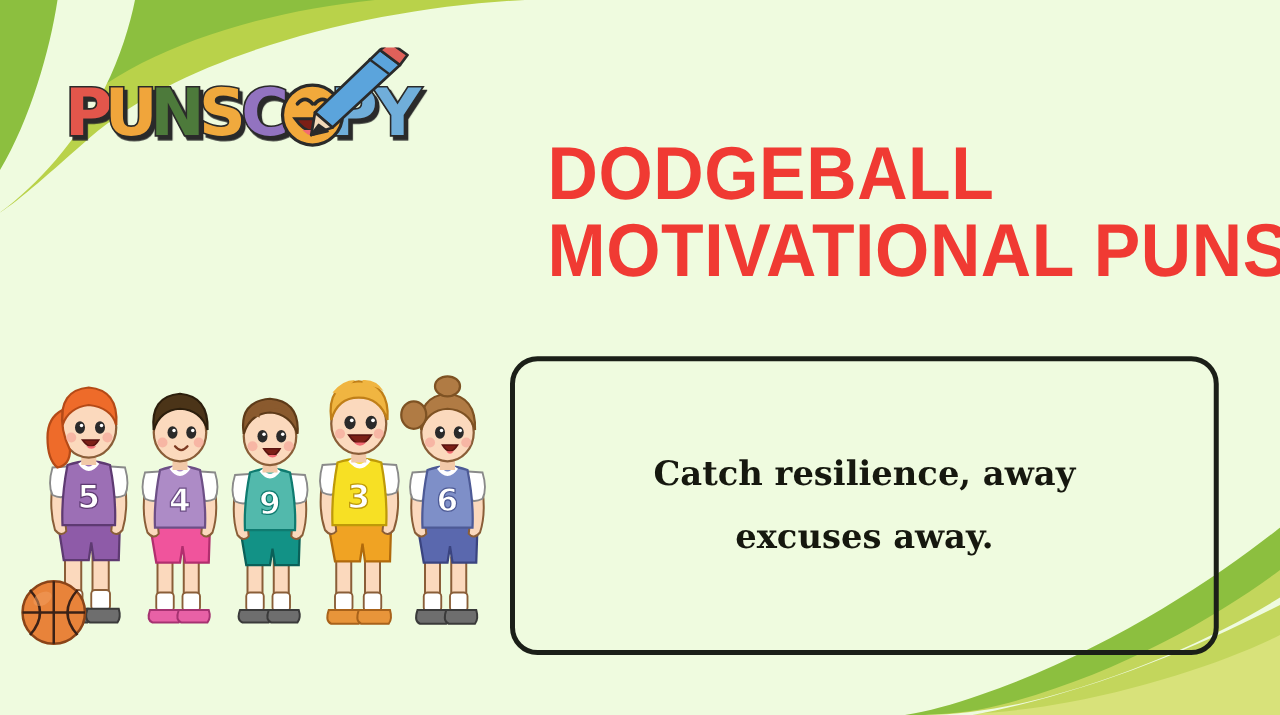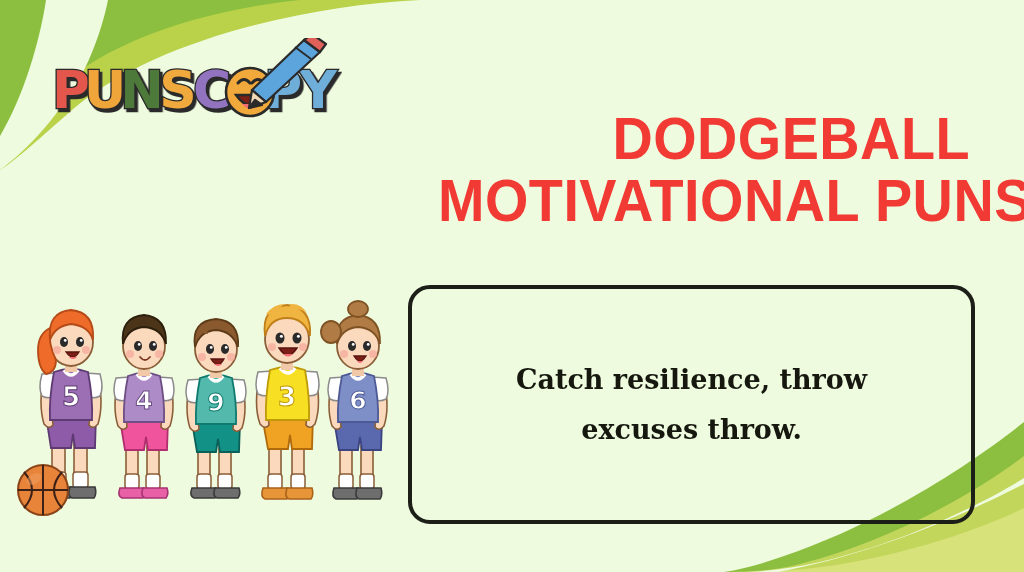--- a/index.html
+++ b/index.html
@@ -37,21 +37,21 @@
     width: 290px;
     height: 86px;
   }
 
   
   #title-block {
     position: absolute;
     left: 418px;
     top: 108px;
     width: 572px;
-    text-align: right;
+    text-align: left;
   }
   .title-line {
     display: block;
     color: #F03A33;
     font-family: "Liberation Sans Narrow", "Liberation Sans", sans-serif;
     font-weight: 700;
     font-size: 60px;
     line-height: 62px;
     letter-spacing: 0.5px;
     transform: scaleX(0.93);
@@ -145,21 +145,21 @@
       <path d="M243,9 L259,21" fill="none" stroke-width="1.8"></path>
     </g>
   </svg>
 
   <div id="title-block">
     <span class="title-line">DODGEBALL</span>
     <span class="title-line">MOTIVATIONAL PUNS</span>
   </div>
 
   <div id="quote-box">
-    <div id="quote-text">Catch resilience, throw excuses throw.</div>
+    <div id="quote-text">Catch resilience, away excuses away.</div>
   </div>
 
   <svg id="kids-illustration" viewBox="0 0 390 230">
     <defs>
       <g id="kidBody">
 
         <path d="M24,150 q0,28 1,38 h11 q1,-16 1,-30 z" fill="#FBD9BD" stroke="#7A5233" stroke-width="1.6"></path>
         <path d="M48,150 q1,22 2,38 h11 q-1,-20 -1,-38 z" fill="#FBD9BD" stroke="#7A5233" stroke-width="1.6"></path>
 
         <rect x="23" y="178" width="14" height="14" rx="3" fill="#FFFFFF" stroke="#7A5233" stroke-width="1.5"></rect>

